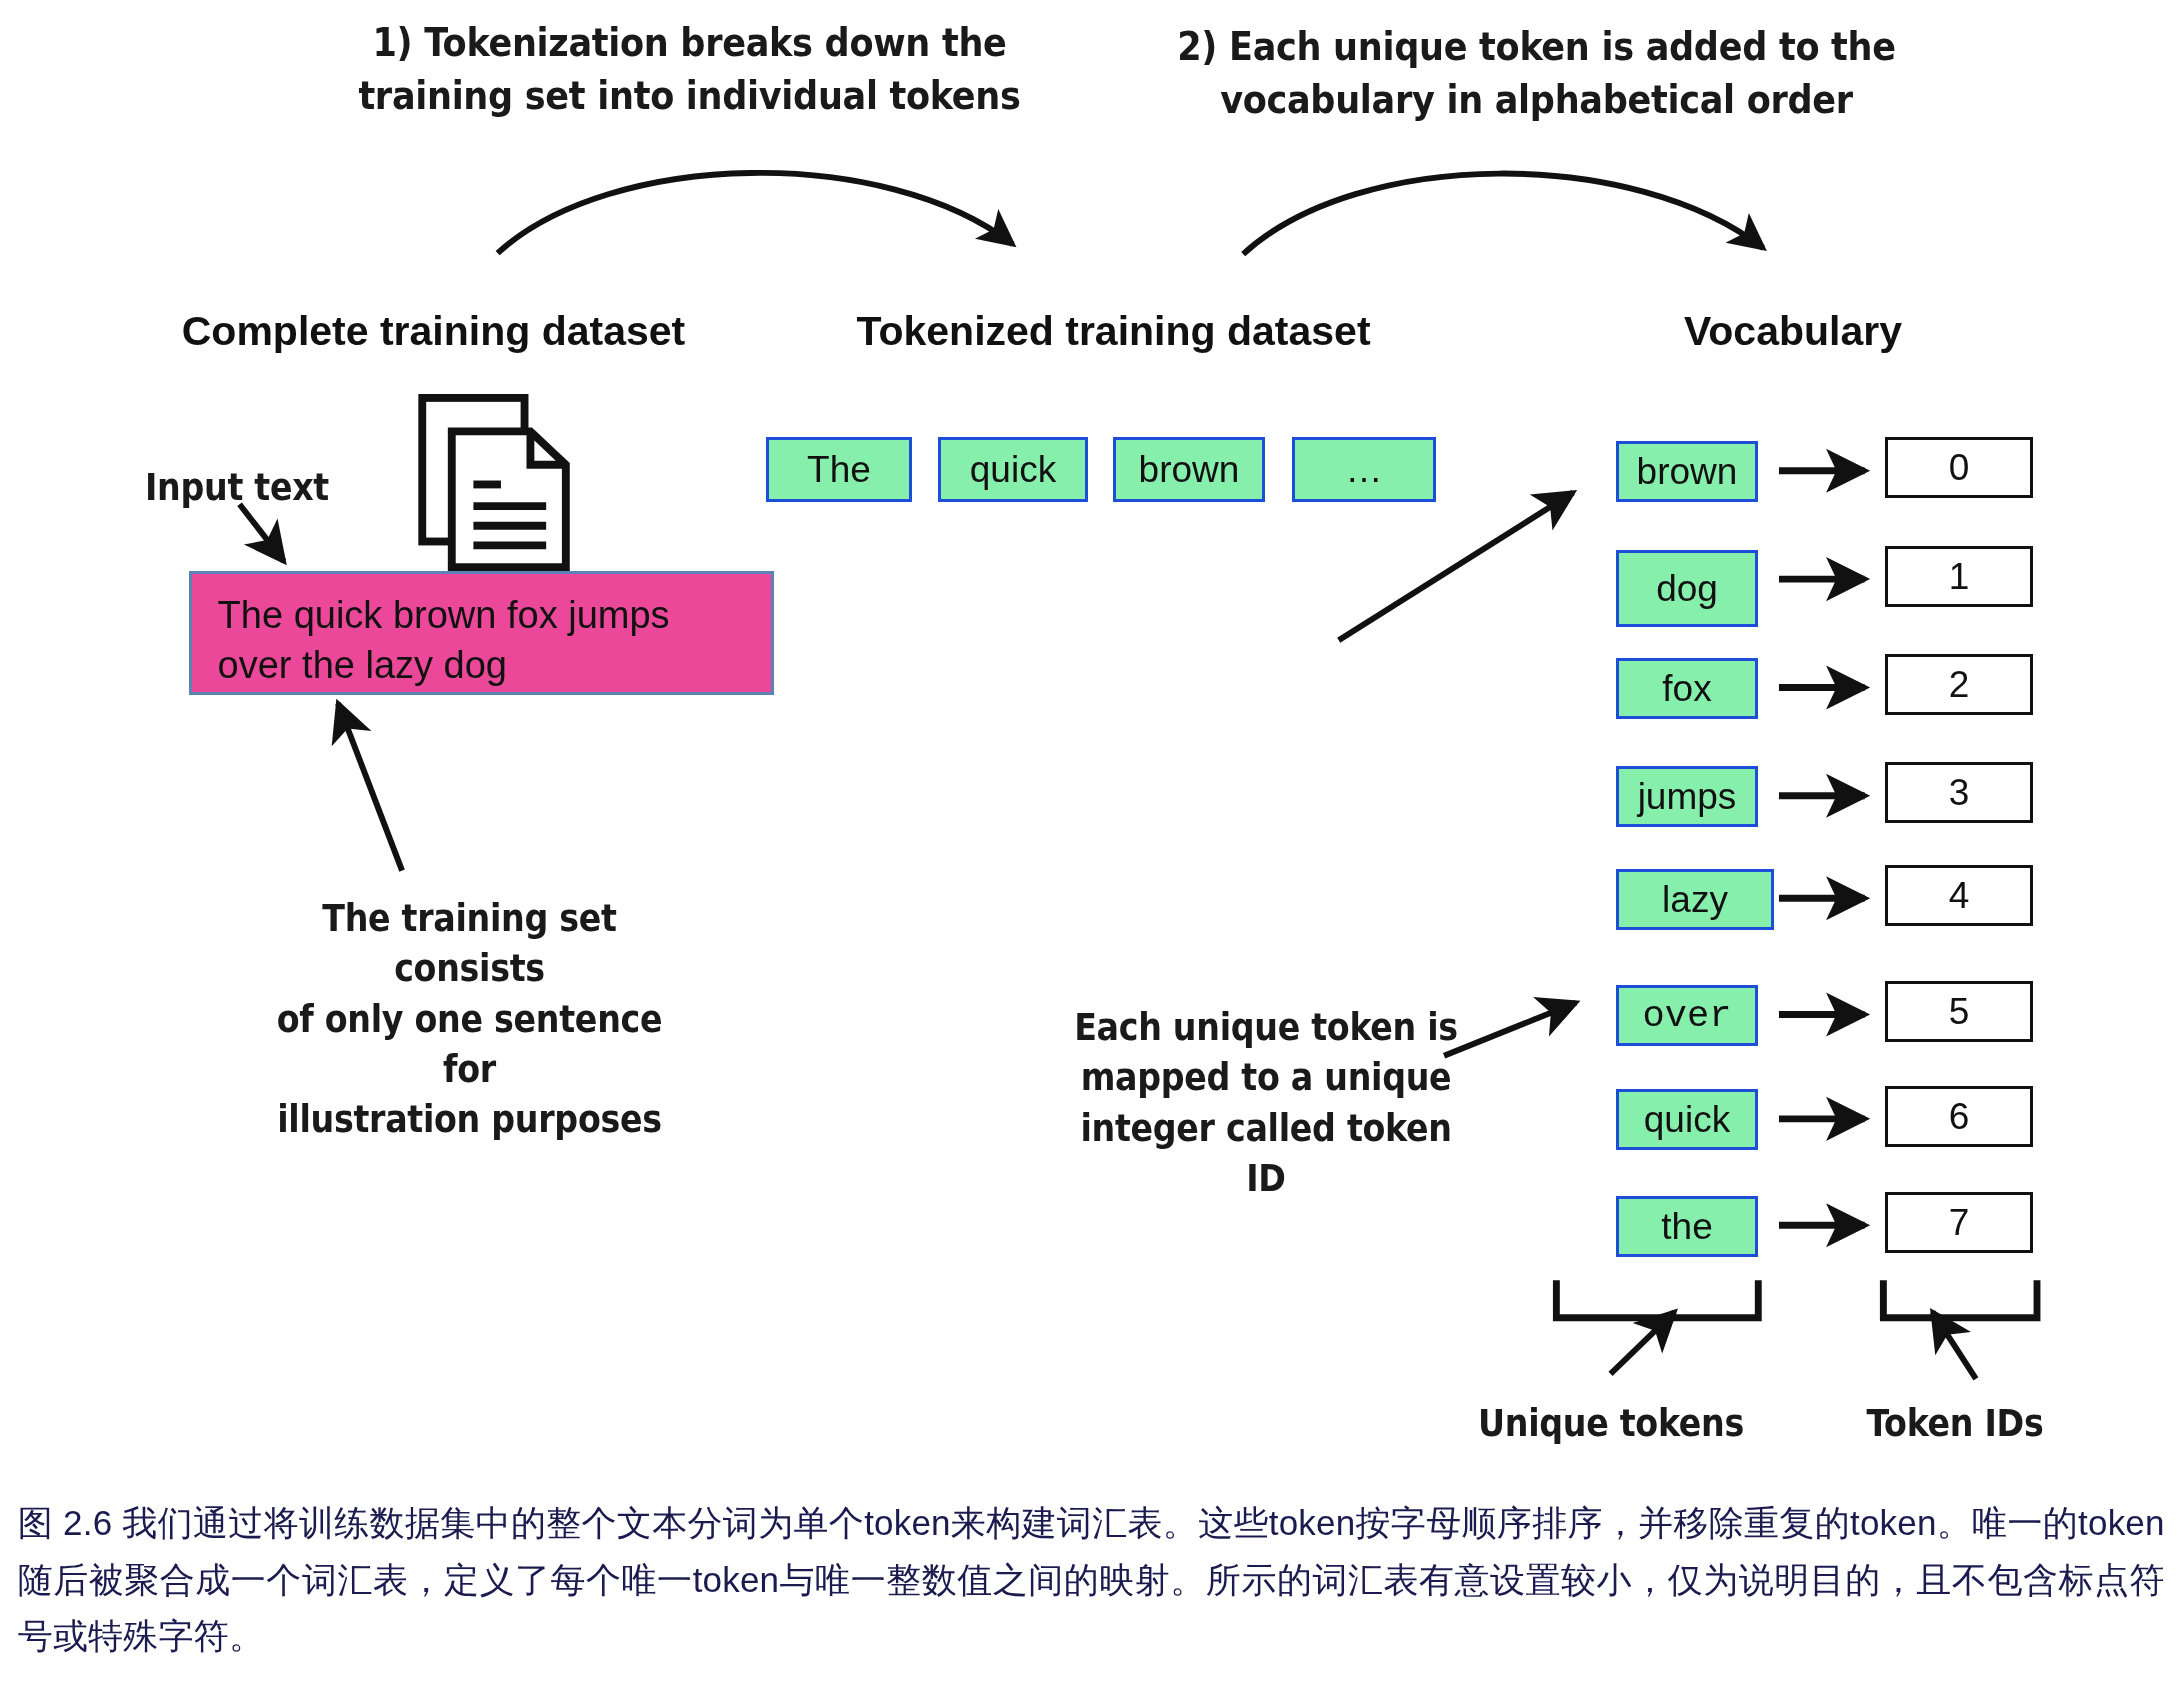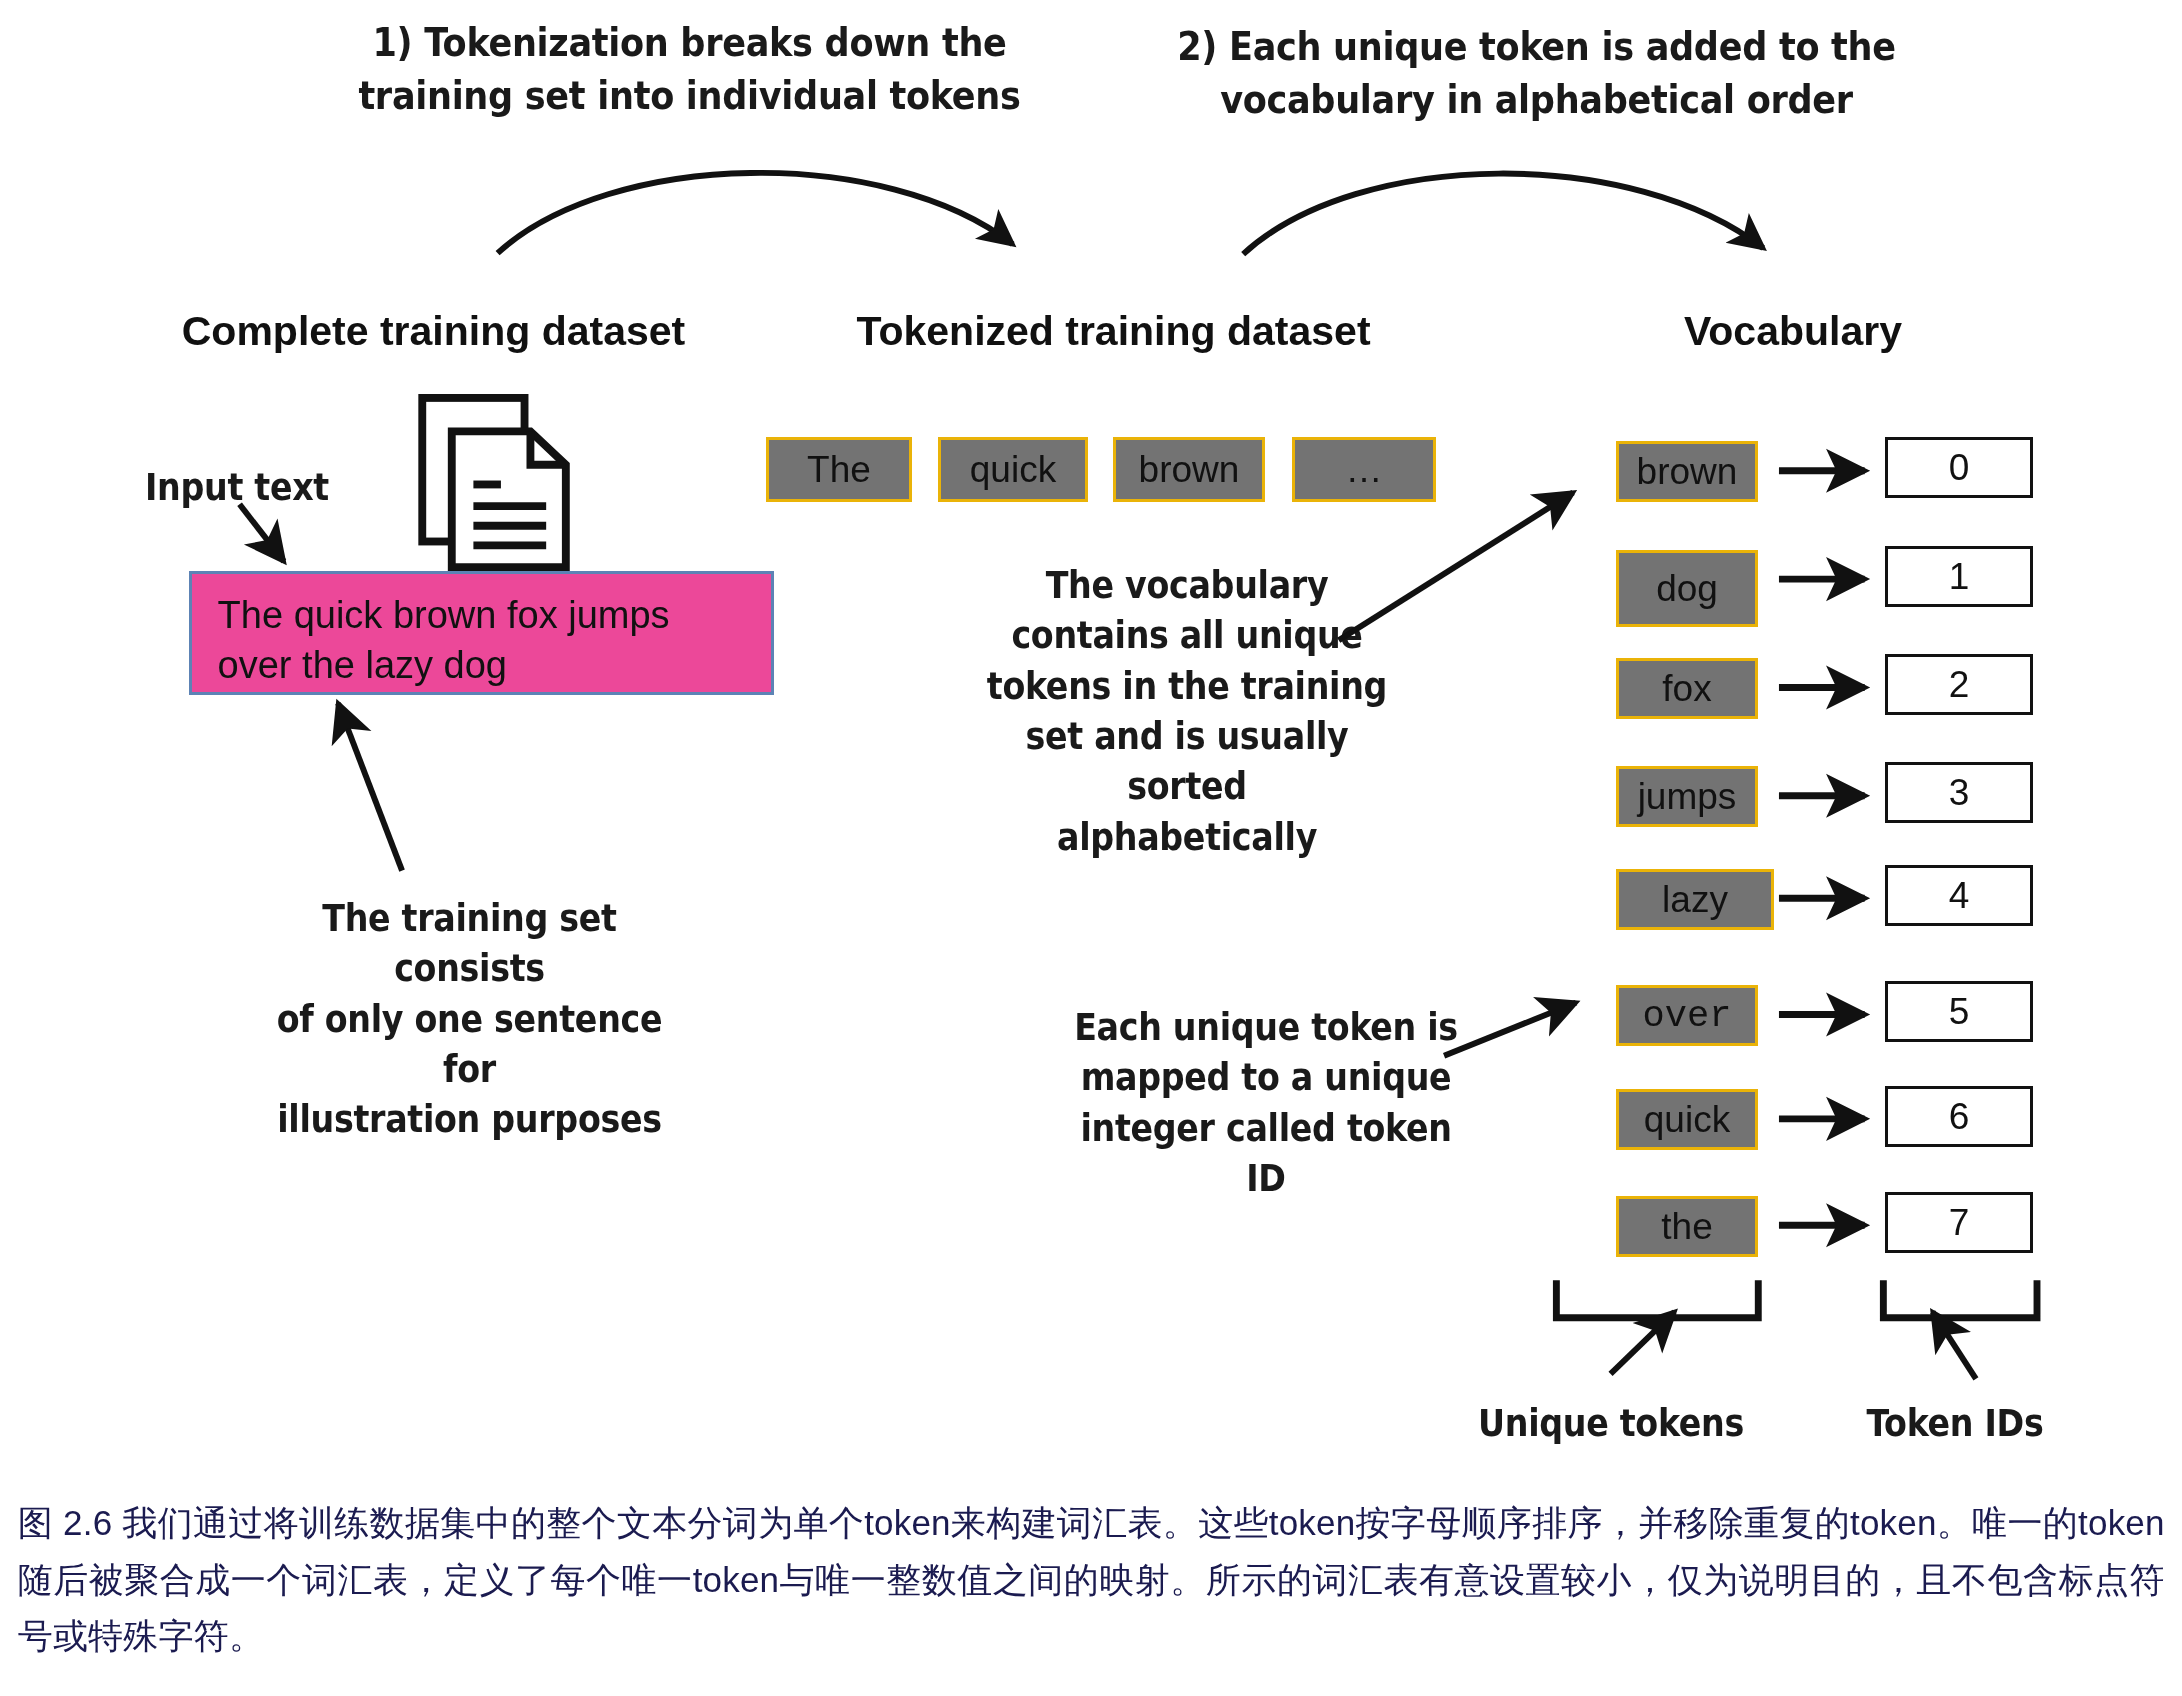--- a/index.html
+++ b/index.html
@@ -46,22 +46,22 @@
     font-weight: bold;
     color: #111111;
     text-align: center;
     white-space: nowrap;
   }
 
   
   .bluebox {
     position: absolute;
     box-sizing: border-box;
-    border: 3px solid #eab308;
-    background: #737373;
+    border: 3px solid #1d4ed8;
+    background: #86efac;
     font-family: "Liberation Sans", sans-serif;
     color: #111111;
     display: flex;
     align-items: center;
     justify-content: center;
   }
   .blackbox {
     position: absolute;
     box-sizing: border-box;
     border: 3.9px solid #111111;
@@ -145,26 +145,20 @@
 
   <div class="anno" style="left:248px; top:894px; width:443px; font-size:37px;">The training set consists
 of only one sentence for
 illustration purposes</div>
 
   <div class="bluebox tokenbox" style="left:766px; top:437px; width:146px; height:65px;">The</div>
   <div class="bluebox tokenbox" style="left:938px; top:437px; width:150px; height:65px;">quick</div>
   <div class="bluebox tokenbox" style="left:1113px; top:437px; width:152px; height:65px;">brown</div>
   <div class="bluebox tokenbox" style="left:1292px; top:437px; width:144px; height:65px;">…</div>
 
-  <div class="anno" style="left:985px; top:561px; width:404px; font-size:37px;">The vocabulary
-contains all unique
-tokens in the training
-set and is usually
-sorted
-alphabetically</div>
 
   <div class="anno" style="left:1074px; top:995px; width:384px; font-size:37px;margin-top:8px;">Each unique token is
 mapped to a unique
 integer called token
 ID</div>
 
   <div class="bluebox vocabbox" style="left:1616px; top:441px; width:142px; height:61px;">brown</div>
   <div class="blackbox idbox" style="left:1885px; top:437px; width:148px; height:61px;">0</div>
 
   <div class="bluebox vocabbox" style="left:1616px; top:550px; width:142px; height:77px;">dog</div>

